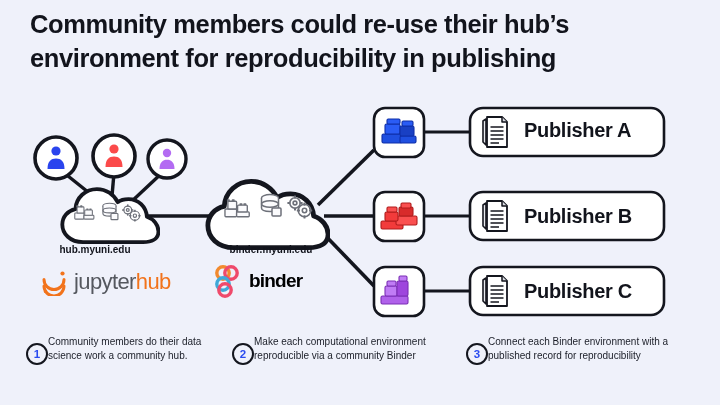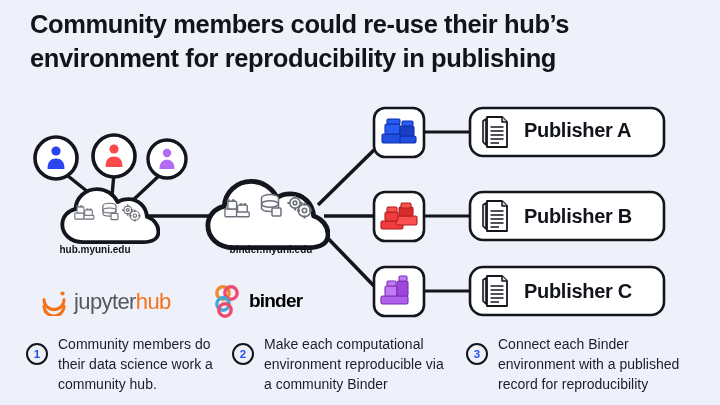--- a/index.html
+++ b/index.html
@@ -23,21 +23,21 @@
 
   
   .node-caption {
     position: absolute; font-size: 10px; font-weight: bold;
     color: #12141c; text-align: center; white-space: nowrap;
   }
   #hub-caption   { left: 30px;  top: 244px; width: 130px; }
   #binder-caption{ left: 196px; top: 244px; width: 150px; }
 
   
-  .brand { position: absolute; display: flex; align-items: center; margin-top: 20px; }
+  .brand { position: absolute; display: flex; align-items: center; }
   #jupyterhub-logo { left: 40px; top: 268px; }
   #binder-logo     { left: 212px; top: 264px; }
   .jh-text { font-size: 22px; font-weight: normal; letter-spacing: -0.6px; }
   .jh-jupyter { color: #55585f; }
   .jh-hub { color: #f2731b; }
   .bn-text {
     font-size: 19px; font-weight: bold; color: #000000;
     letter-spacing: -0.8px; margin-left: 5px;
   }
 
@@ -53,21 +53,21 @@
   #step-2 { left: 232px; width: 220px; }
   #step-3 { left: 466px; width: 230px; }
   .step-num {
     flex: 0 0 auto; width: 22px; height: 22px; border-radius: 50%;
     border: 2px solid #14161e; background: #eff1fa;
     color: #2a4bf0; font-size: 11.5px; font-weight: bold;
     display: flex; align-items: center; justify-content: center;
     margin-top: 8px;
   }
   .step-text {
-    margin-left: 10px; font-size: 14px; line-height: 1.42;
+    font-size: 10px; line-height: 1.42;
     color: #1b1e28; font-weight: normal;
   }
 </style>
 </head>
 <body>
 
 <div id="root">
 
   <div id="title">Community members could re-use their hub’s environment for reproducibility in publishing</div>
 

